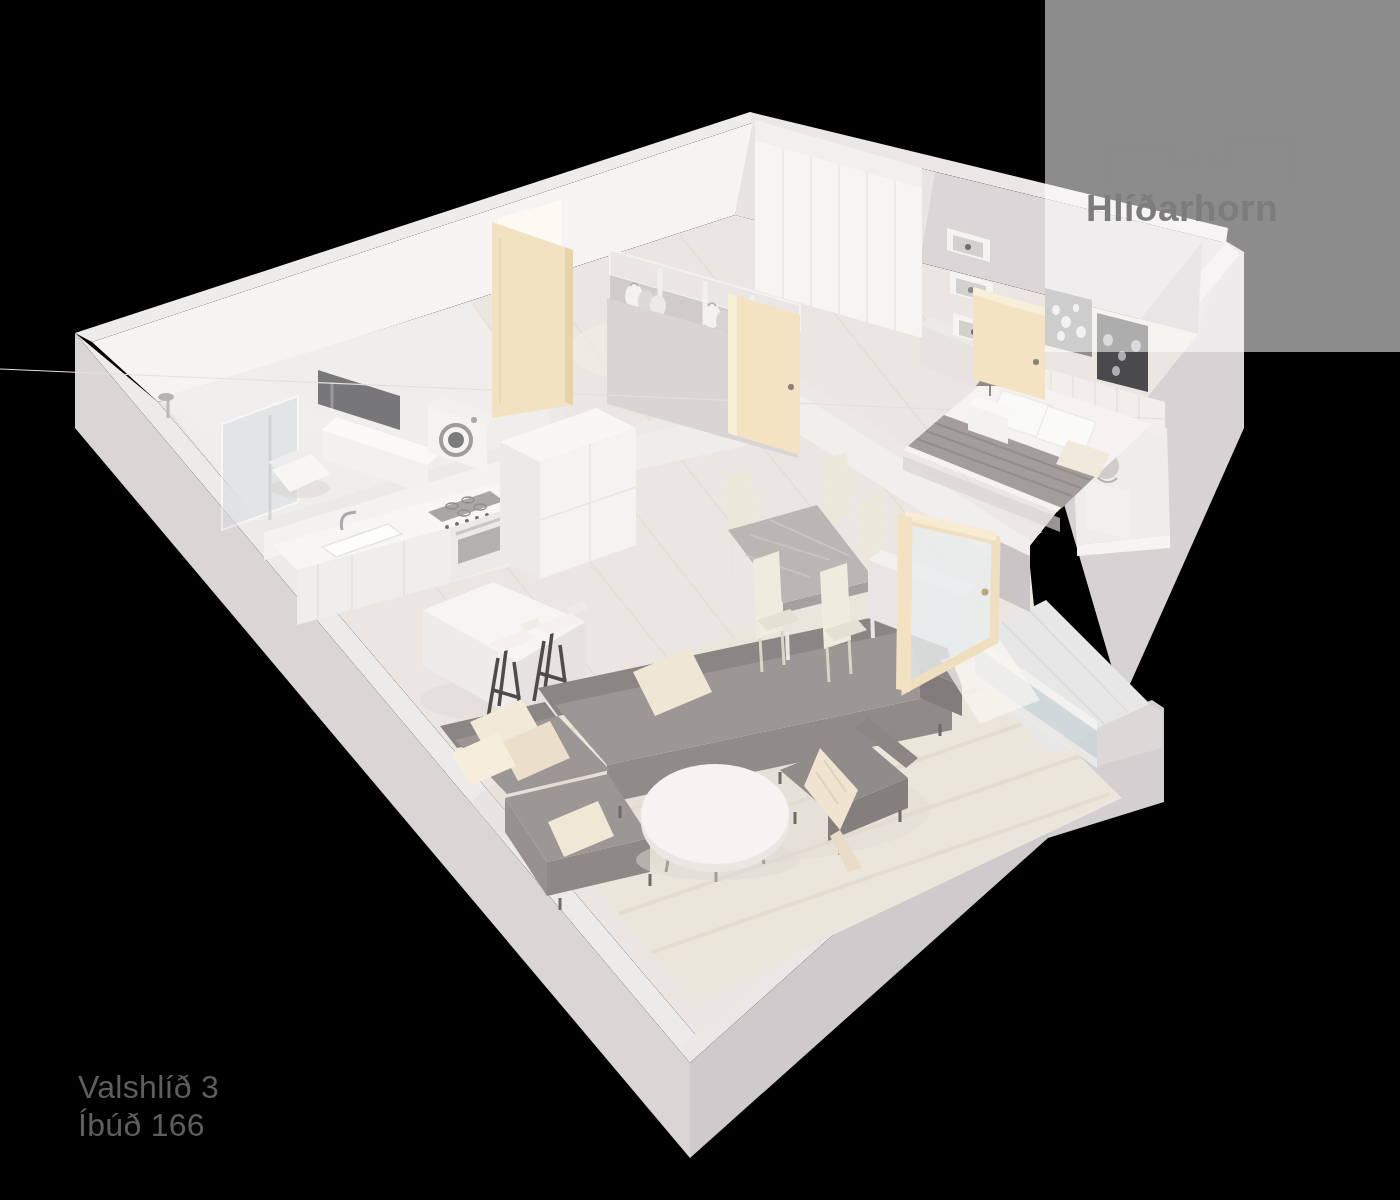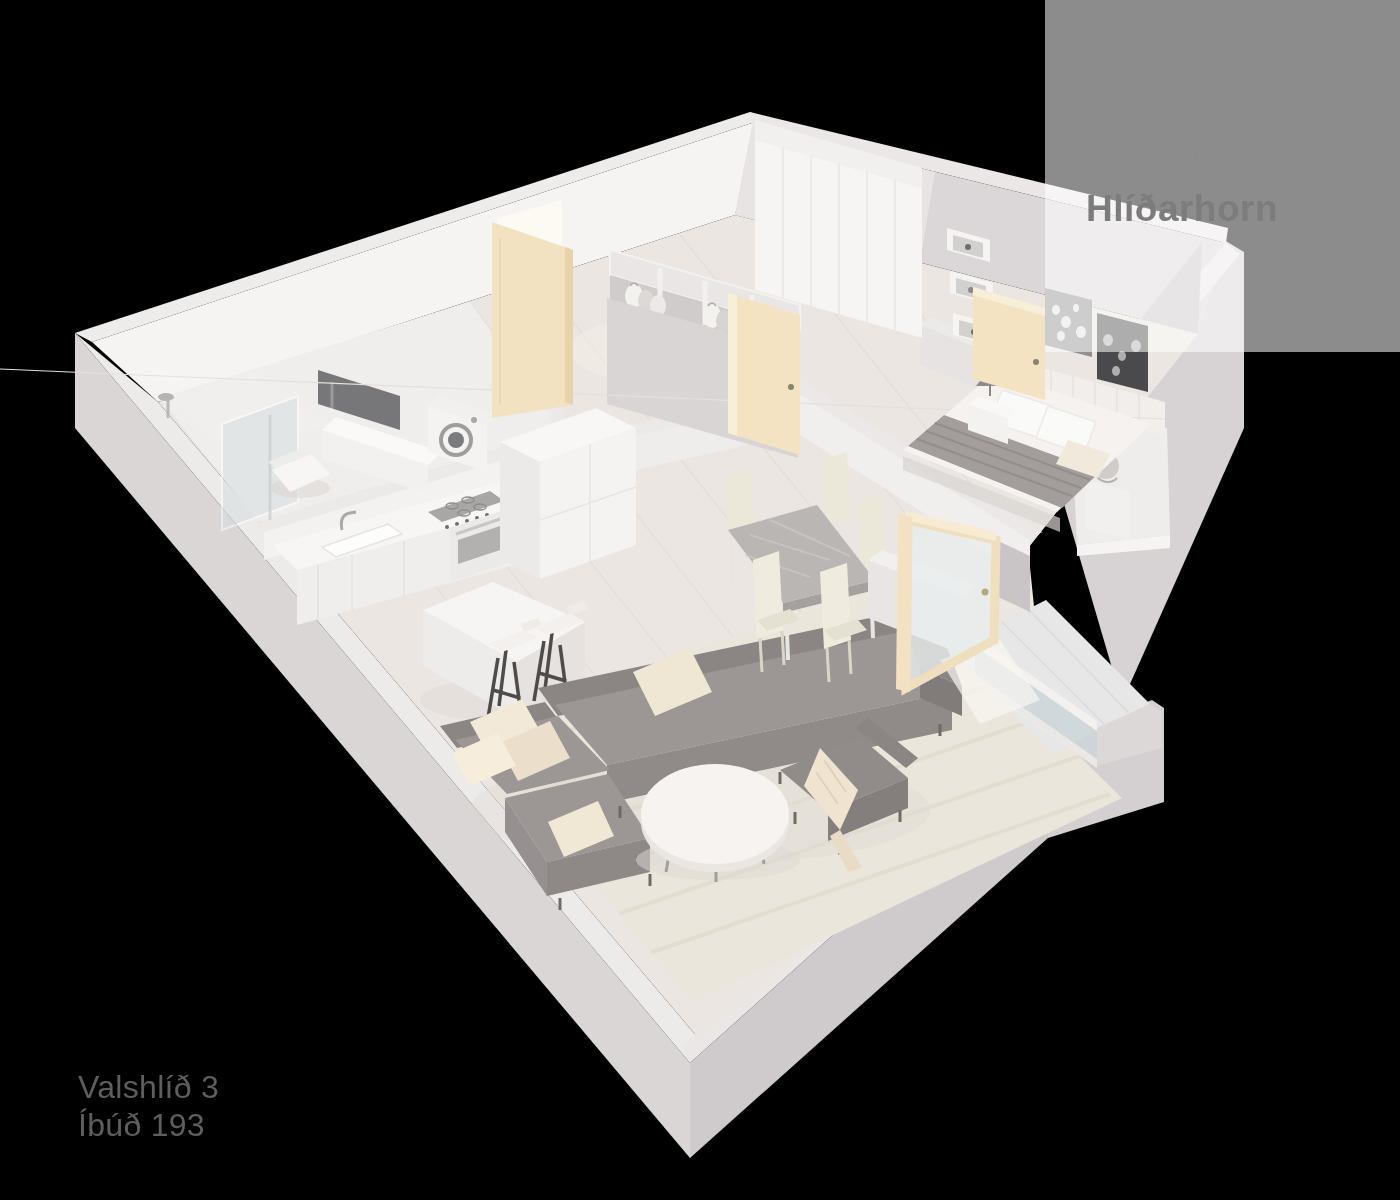--- a/index.html
+++ b/index.html
@@ -404,16 +404,16 @@
 
   <div class="logo">
     <svg class="logo-icon" width="200" height="48" viewBox="0 0 200 48">
       <path d="M2,44 L2,10 L70,10 L70,22 L92,22 L92,12 L106,12 L106,26 L126,26 L126,2 L190,2 L190,44" fill="none" stroke="#8b8b8c" stroke-width="3"></path>
     </svg>
     <div class="logo-text">Hlíðarhorn</div>
   </div>
 
   <div class="address">
     <div>Valshlíð 3</div>
-    <div>Íbúð 193</div>
+    <div>Íbúð 166</div>
   </div>
 
 </div>
 
 </body></html>

